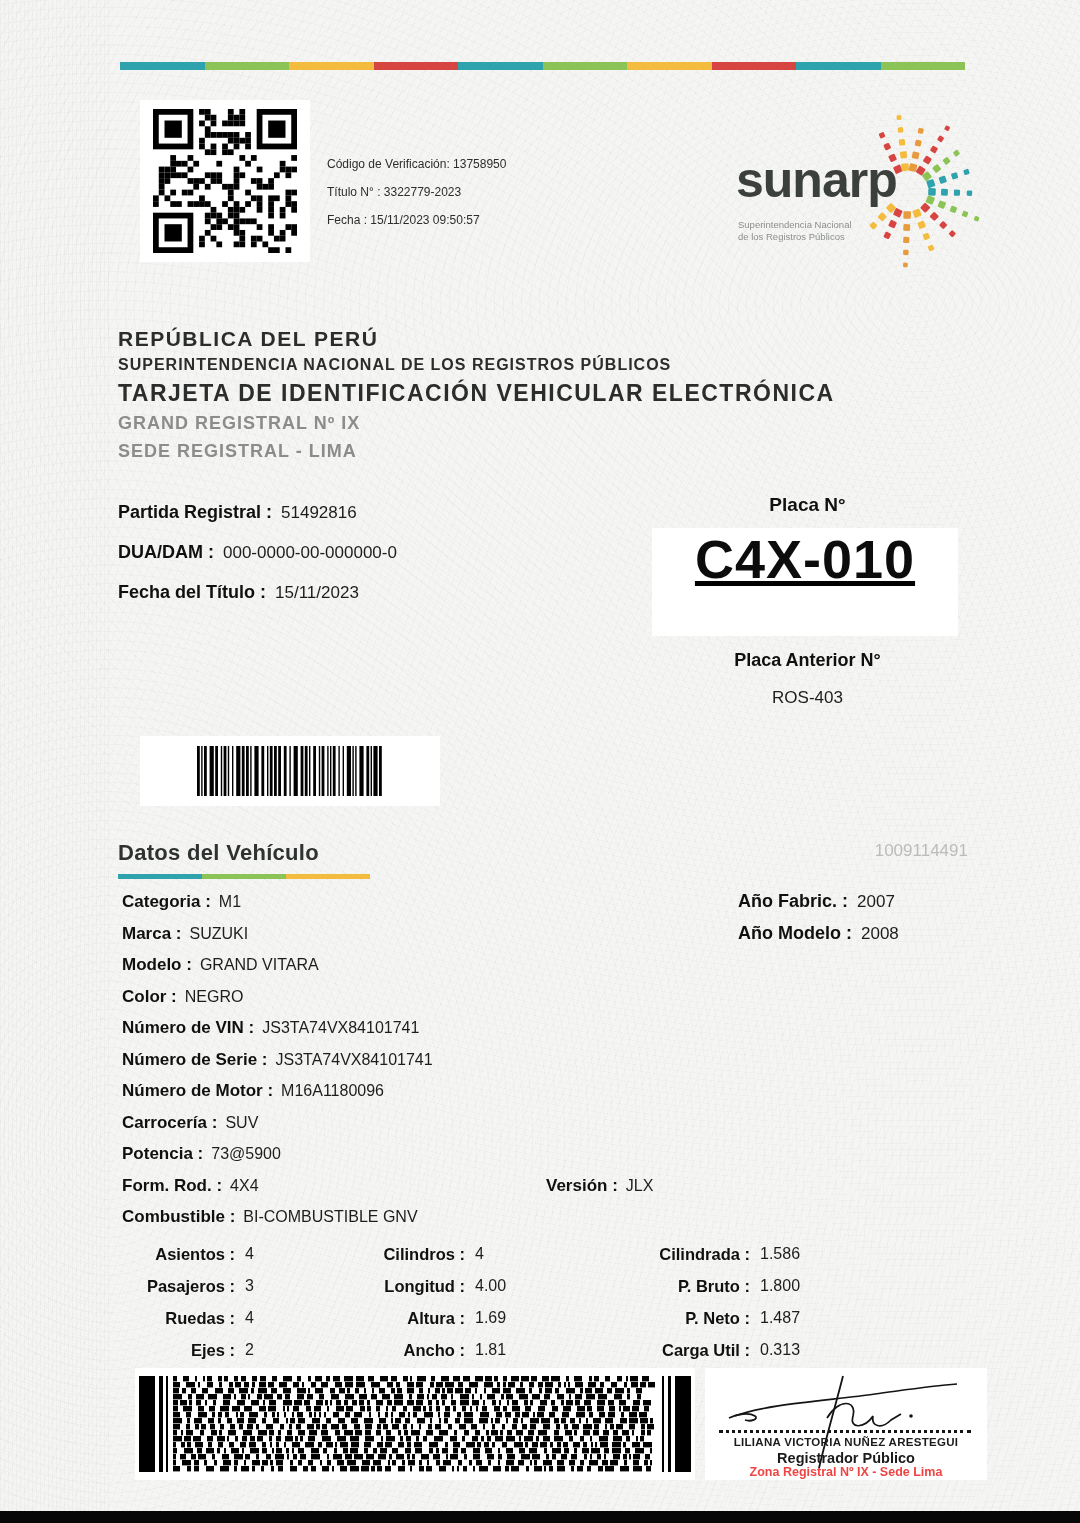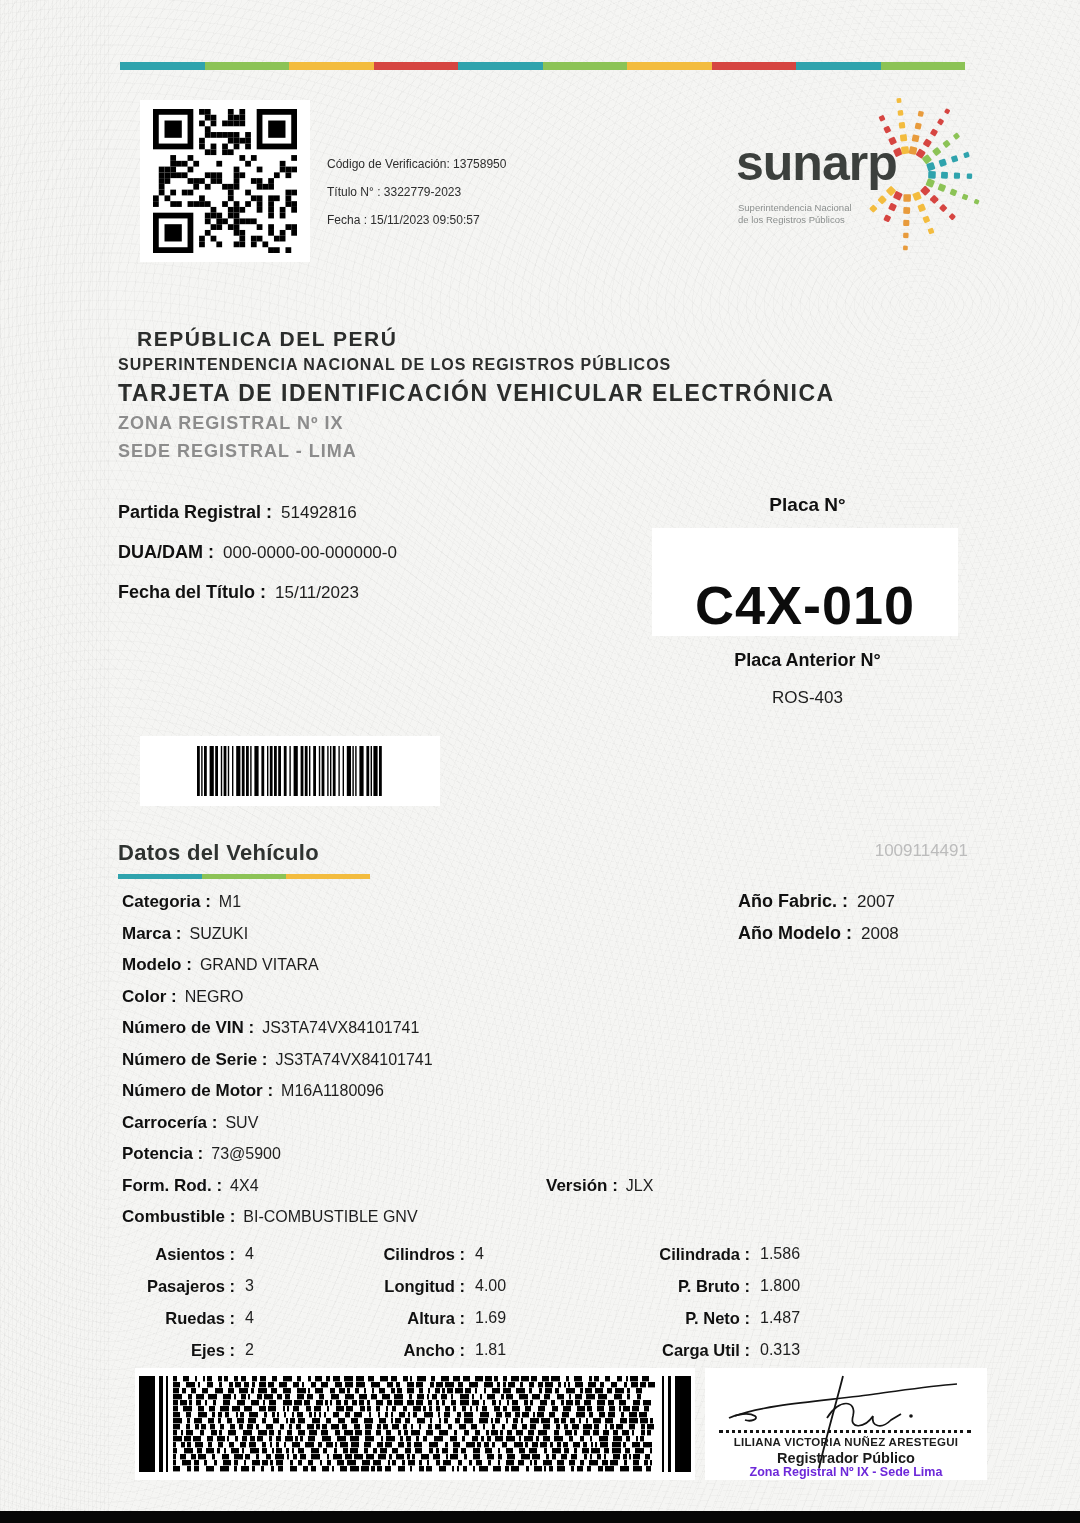--- a/index.html
+++ b/index.html
@@ -24,37 +24,37 @@
   }
   .abs{position:absolute;}
   
   #top-stripe{left:120px;top:62px;width:845px;height:8px;display:flex;}
   #top-stripe div{flex:1;}
   
   .qr-box{left:140px;top:100px;width:170px;height:162px;background:#fff;}
   .qr-box svg{position:absolute;left:13px;top:9px;}
   .qr-caption{left:327px;top:150px;font-size:12px;line-height:28px;color:#2d2d2d;}
   
-  .logo{left:728px;top:92px;width:260px;height:178px;}
+  .logo{left:728px;top:109px;width:260px;height:178px;}
   .logo-name{position:absolute;left:8px;top:46px;font-size:50px;font-weight:bold;letter-spacing:-1px;color:#3c403d;line-height:1;}
   .logo-sub{position:absolute;left:10px;top:110px;font-size:9.5px;line-height:12px;color:#8b8f8e;}
   
   .titles{left:118px;top:326px;color:#2b2d2c;}
-  .t1{font-size:21px;font-weight:bold;letter-spacing:1.5px;line-height:26px;margin-left:19px;}
+  .t1{font-size:21px;font-weight:bold;letter-spacing:1.5px;line-height:26px;}
   .t2{font-size:16px;font-weight:bold;letter-spacing:1px;line-height:25px;}
   .t3{font-size:23px;font-weight:bold;letter-spacing:1.5px;line-height:32px;}
   .t4,.t5{font-size:18px;font-weight:bold;letter-spacing:1px;line-height:28px;color:#8c8c8c;}
   
   .reg{left:118px;top:492px;}
   .reg .row{height:40px;line-height:40px;white-space:nowrap;}
   .flabel{font-weight:bold;font-size:18px;color:#101010;}
   .fvalue{font-size:17px;color:#1d1d1d;margin-left:9px;}
   
   .plate-label{left:655px;top:494px;width:305px;text-align:center;font-size:19px;font-weight:bold;color:#101010;}
-  .plate-box{left:652px;top:528px;width:306px;height:108px;background:#fff;display:flex;align-items:flex-end;justify-content:center;}
+  .plate-box{left:652px;top:528px;width:306px;height:108px;background:#fff;display:flex;align-items:flex-start;justify-content:center;text-decoration:underline;}
   .plate-number{font-size:54px;font-weight:bold;color:#0c0c0c;letter-spacing:1px;}
   .plate-prev-label{left:655px;top:650px;width:305px;text-align:center;font-size:18px;font-weight:bold;color:#101010;}
   .plate-prev{left:655px;top:688px;width:305px;text-align:center;font-size:17px;color:#1d1d1d;}
   
   .bc1-box{left:140px;top:736px;width:300px;height:70px;background:#fff;display:flex;align-items:center;justify-content:center;}
   
   .sec-title{left:118px;top:840px;font-size:22px;font-weight:bold;color:#2e3230;letter-spacing:.3px;}
   #sec-underline{left:118px;top:874px;width:252px;height:5px;display:flex;}
   #sec-underline div{flex:1;}
   .doc-number{left:740px;top:841px;width:228px;text-align:right;font-size:17px;color:#bcbcbc;}
@@ -71,21 +71,21 @@
   .specs div{height:32px;line-height:32px;white-space:nowrap;}
   .sl{text-align:right;font-weight:bold;font-size:16.5px;color:#101010;}
   .sv{padding-left:10px;font-size:16px;color:#1d1d1d;}
   
   .pdf417-box{left:135px;top:1368px;width:560px;height:112px;background:#fff;}
   .sig-box{left:705px;top:1368px;width:282px;height:112px;background:#fff;text-align:center;}
   .sig-svg{position:absolute;left:10px;top:2px;}
   .sig-dots{position:absolute;left:14px;top:62px;width:252px;border-bottom:3px dotted #141414;}
   .sig-name{position:absolute;left:0;top:68px;width:100%;font-size:11.5px;font-weight:bold;color:#1b1b1b;letter-spacing:.3px;}
   .sig-role{position:absolute;left:0;top:82px;width:100%;font-size:14.5px;font-weight:bold;color:#1b1b1b;}
-  .sig-zone{position:absolute;left:0;top:97px;width:100%;font-size:12.5px;font-weight:bold;color:#6d28d9;}
+  .sig-zone{position:absolute;left:0;top:97px;width:100%;font-size:12.5px;font-weight:bold;color:#ef4444;}
   .bottom-bar{left:0;bottom:0;width:100%;height:12px;background:#070707;}
 </style>
 </head>
 <body>
 
 <div class="page">
   <div class="left-stripes"></div>
 
   <div class="abs" id="top-stripe">
       <div style="background: rgb(47, 163, 173);"></div>
@@ -354,21 +354,21 @@
     <div class="logo-sub">
       <div>Superintendencia Nacional</div>
       <div>de los Registros Públicos</div>
     </div>
   </div>
 
   <div class="abs titles">
     <div class="t1">REPÚBLICA DEL PERÚ</div>
     <div class="t2">SUPERINTENDENCIA NACIONAL DE LOS REGISTROS PÚBLICOS</div>
     <div class="t3">TARJETA DE IDENTIFICACIÓN VEHICULAR ELECTRÓNICA</div>
-    <div class="t4">ZONA REGISTRAL Nº IX</div>
+    <div class="t4">GRAND REGISTRAL Nº IX</div>
     <div class="t5">SEDE REGISTRAL - LIMA</div>
   </div>
 
   <div class="abs reg">
     <div class="row">
       <span class="flabel">Partida Registral :</span><span class="fvalue">51492816</span>
     </div>
     <div class="row">
       <span class="flabel">DUA/DAM :</span><span class="fvalue">000-0000-00-000000-0</span>
     </div>

